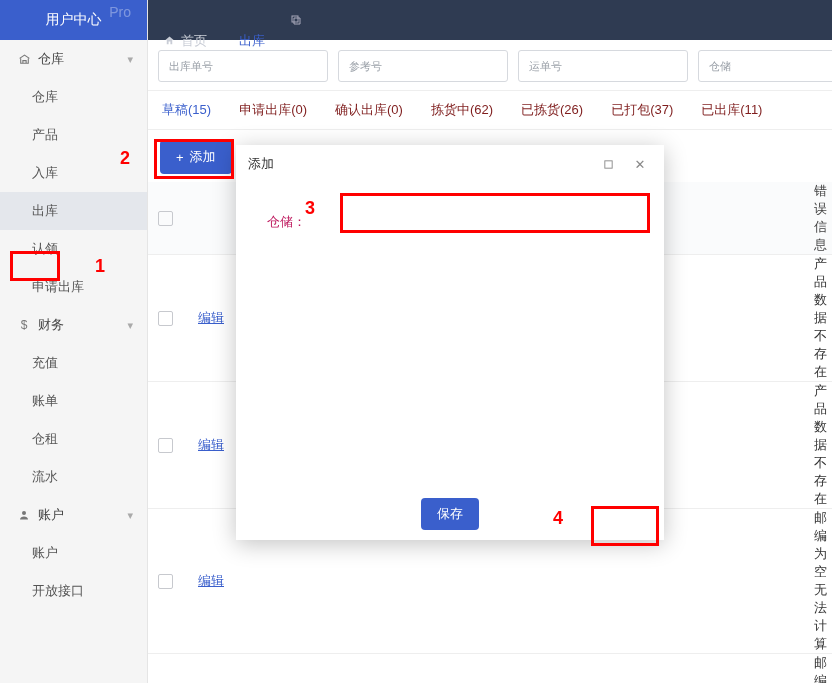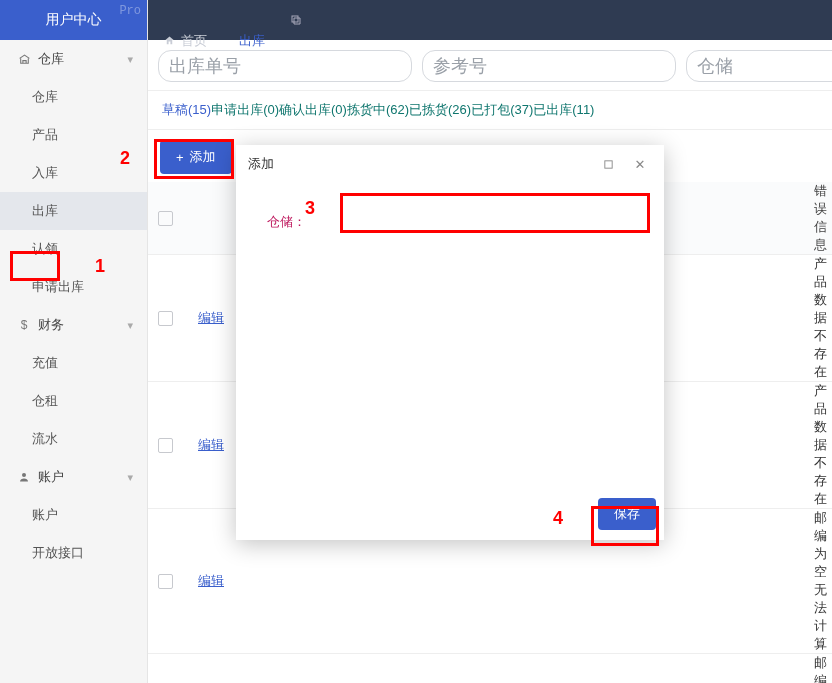--- a/index.html
+++ b/index.html
@@ -3,46 +3,46 @@
 <meta charset="utf-8">
 <style>
 * { box-sizing: border-box; margin: 0; padding: 0; }
 body { font-family: "Microsoft YaHei", Arial, sans-serif; font-size: 13px; color: #333; background: #fff; width: 832px; height: 683px; overflow: hidden; position: relative; }
 
 .layout { display: flex; width: 100%; height: 100%; }
 
 
 .sidebar { width: 148px; background: #f5f5f5; border-right: 1px solid #e5e5e5; display: flex; flex-direction: column; }
 .sidebar-header { height: 40px; background: #3a5fcc; color: #fff; display: flex; align-items: center; justify-content: center; font-size: 14px; position: relative; }
-.pro-badge { position: absolute; right: 6px; top: 4px; font-size: 12px; color: rgba(255,255,255,.35); font-family: Liberation Mono, monospace; }
+.pro-badge { position: absolute; right: 16px; top: 4px; font-size: 14px; color: rgba(255,255,255,.35); }
 .nav-item { height: 38px; display: flex; align-items: center; padding-left: 16px; color: #444; cursor: pointer; position: relative; }
 .nav-item.expandable::after { content: "▾"; position: absolute; right: 14px; color: #aaa; font-size: 11px; }
 .nav-item .nav-icon { width: 16px; display: inline-flex; justify-content: center; margin-right: 6px; color: #777; font-size: 12px; }
 .nav-sub { height: 38px; display: flex; align-items: center; padding-left: 32px; color: #555; cursor: pointer; }
 .nav-sub.selected { background: #e4e7ec; }
 
 
 .main { flex: 1; display: flex; flex-direction: column; min-width: 0; }
 
 
 .top-tabs { height: 40px; background: #2f3b52; display: flex; align-items: stretch; }
 .top-tab { display: flex; align-items: center; padding: 0 16px; color: #c9cdd6; cursor: pointer; font-size: 13px; gap: 6px; margin-top: 41px; }
 .top-tab .home-icon { font-size: 11px; }
 .top-tab.active { background: #fff; color: #3a5fcc; }
 .top-detach { width: 30px; display: flex; align-items: center; justify-content: center; color: #aab; cursor: pointer; }
 
 
 .filters { display: flex; gap: 10px; padding: 10px 10px 8px; border-bottom: 1px solid #eee; }
-.filter-input { flex: 0 0 170px; height: 32px; border: 1px solid #d6d9de; border-radius: 13px; padding: 0 10px; font-size: 18px; color: #333; }
+.filter-input { flex: 0 0 170px; height: 32px; border: 1px solid #d6d9de; border-radius: 3px; padding: 0 10px; font-size: 11px; color: #333; }
 .filter-input::placeholder { color: #9aa0a8; }
 .filter-input.short { flex: 0 0 120px; }
 
 
-.status-tabs { display: flex; padding: 10px 14px; border-bottom: 1px solid #eee; }
-.status-tab { cursor: pointer; color: #0f766e; }
+.status-tabs { display: flex; gap: 28px; padding: 10px 14px; border-bottom: 1px solid #eee; }
+.status-tab { cursor: pointer; color: #7f1d1d; }
 .status-tab.active { color: #3a5fcc; }
 
 
 .toolbar { padding: 10px 12px 8px; }
 .btn-add { background: #3a5fcc; color: #fff; border: none; border-radius: 4px; height: 34px; padding: 0 16px; cursor: pointer; font-size: 13px; display: inline-flex; align-items: center; gap: 6px; }
 
 
 .table { width: 100%; border-collapse: collapse; table-layout: fixed; }
 .table th, .table td { border-bottom: 1px solid #eee; height: 40px; text-align: left; padding: 0 10px; font-weight: normal; font-size: 13px; }
 .table th { background: #fafbfc; color: #444; }
@@ -58,21 +58,21 @@
 
 .dialog { position: absolute; top: 145px; left: 236px; width: 428px; height: 395px; background: #fff; box-shadow: 0 4px 22px rgba(0,0,0,.24); display: flex; flex-direction: column; }
 .dialog-head { height: 38px; display: flex; align-items: center; padding: 0 12px; gap: 8px; }
 .dialog-title { flex: 1; font-size: 13px; color: #333; }
 .dialog-ctrl { width: 24px; height: 24px; display: inline-flex; align-items: center; justify-content: center; color: #888; cursor: pointer; font-size: 13px; }
 .dialog-body { flex: 1; padding: 30px 24px 0; }
 .form-row { display: flex; align-items: center; gap: 10px; }
 .form-label { width: 46px; text-align: right; color: #be185d; }
 .form-select { flex: 1; height: 32px; border: 1px solid #d6d9de; border-radius: 3px; display: flex; align-items: center; justify-content: space-between; padding: 0 10px; cursor: pointer; }
 .form-select .caret { color: #bbb; font-size: 10px; }
-.dialog-foot { height: 52px; display: flex; align-items: center; justify-content: flex-end; padding: 0 8px; }
+.dialog-foot { height: 52px; display: flex; align-items: center; justify-content: center; padding: 0 8px; }
 .btn-save { background: #3a5fcc; color: #fff; border: none; border-radius: 4px; height: 32px; padding: 0 16px; cursor: pointer; font-size: 13px; }
 
 
 .ann { position: absolute; border: 3px solid #ff0000; pointer-events: none; }
 .ann-num { position: absolute; color: #ff0000; font-weight: bold; font-size: 18px; pointer-events: none; }
 </style>
 </head>
 <body>
 
 <div class="layout">
@@ -109,20 +109,23 @@
     <div class="nav-sub">
         <span>申请出库</span>
       </div>
 
     <div class="nav-item expandable">
       <span class="nav-icon">$</span>
       <span>财务</span>
     </div>
     <div class="nav-sub">
         <span>充值</span>
+      </div>
+    <div class="nav-sub">
+        <span>账单</span>
       </div>
     <div class="nav-sub">
         <span>仓租</span>
       </div>
     <div class="nav-sub">
         <span>流水</span>
       </div>
 
     <div class="nav-item expandable">
       <span class="nav-icon">
@@ -158,20 +161,21 @@
         <svg width="12" height="12" viewBox="0 0 24 24" fill="none" stroke="currentColor" stroke-width="2">
             <rect x="4" y="4" width="12" height="12"></rect>
             <path d="M8 8h12v12H8z"></path>
           </svg>
       </div>
     </div>
 
     <div class="filters">
       <input class="filter-input" placeholder="出库单号" style="">
       <input class="filter-input" placeholder="参考号" style="">
+      <input class="filter-input" placeholder="运单号" style="">
       <input class="filter-input short" placeholder="仓储" style="">
     </div>
 
     <div class="status-tabs">
       <span class="status-tab active">草稿(15)</span>
       <span class="status-tab">申请出库(0)</span>
       <span class="status-tab">确认出库(0)</span>
       <span class="status-tab">拣货中(62)</span>
       <span class="status-tab">已拣货(26)</span>
       <span class="status-tab">已打包(37)</span>

